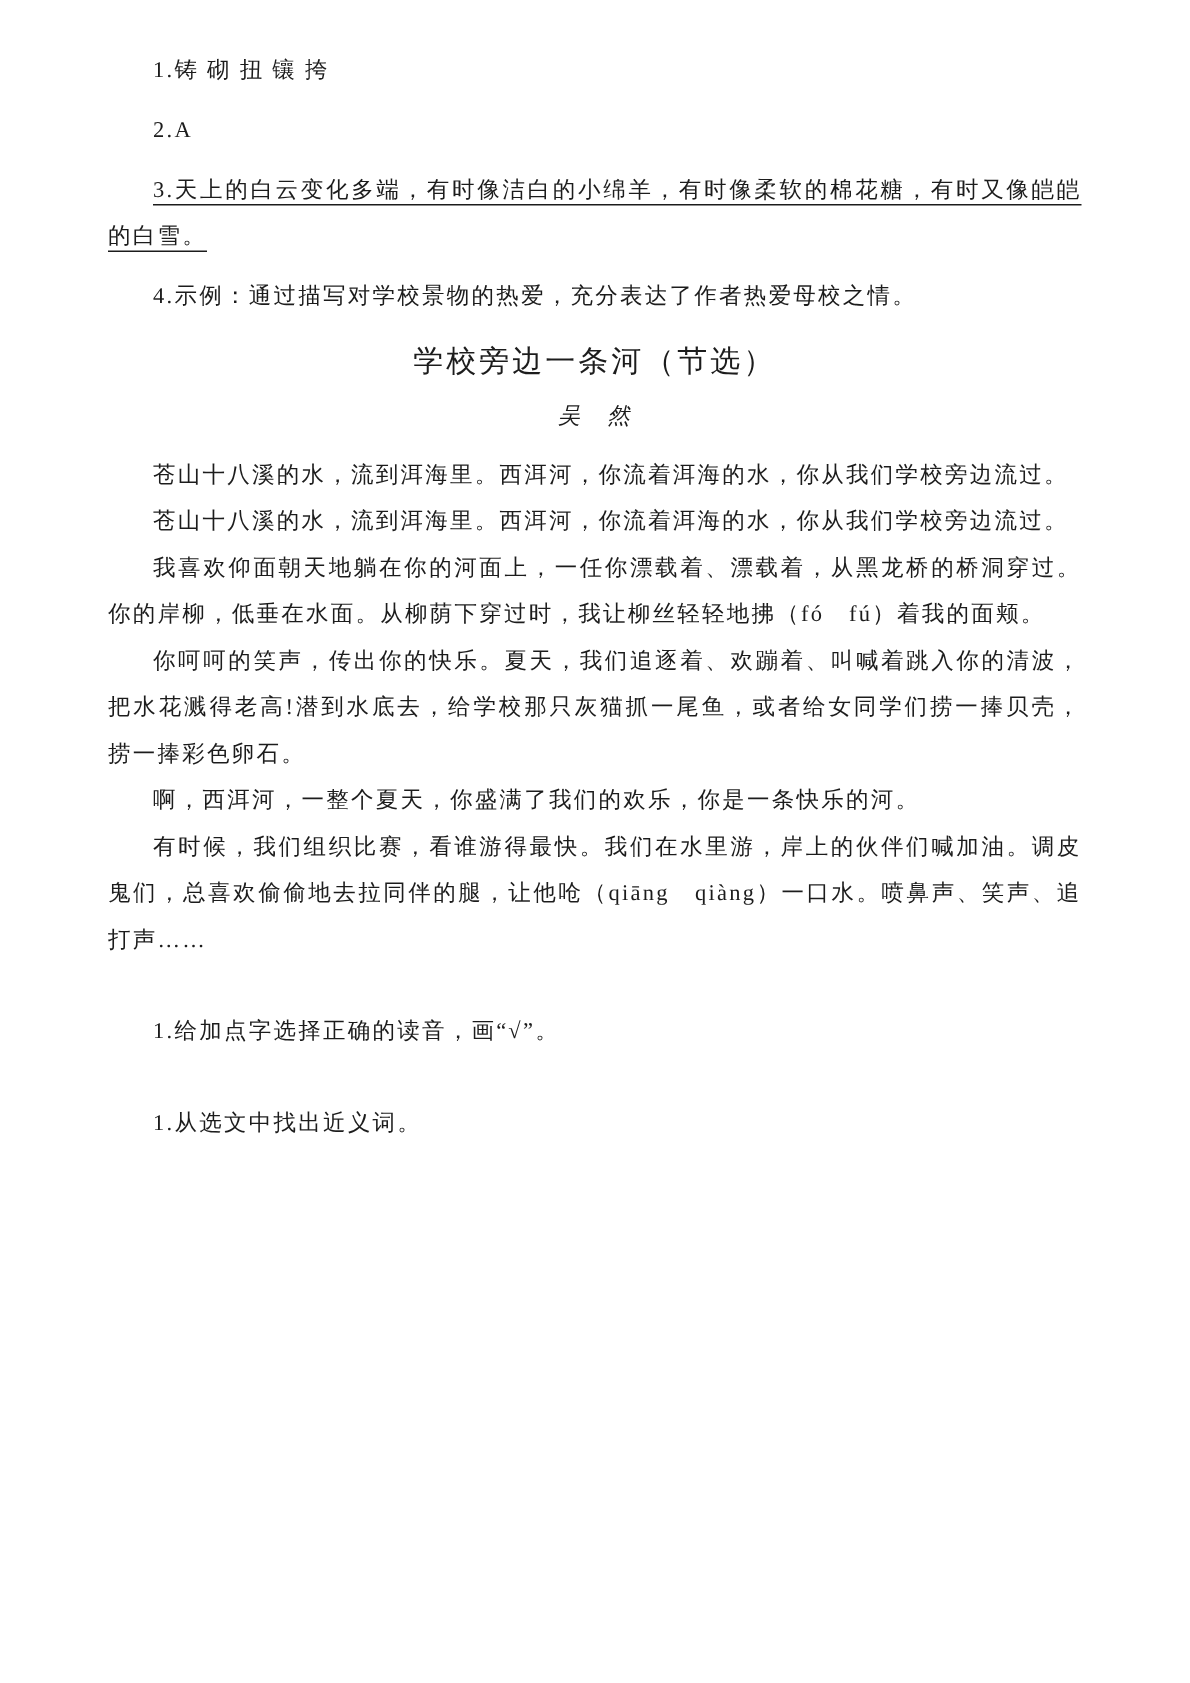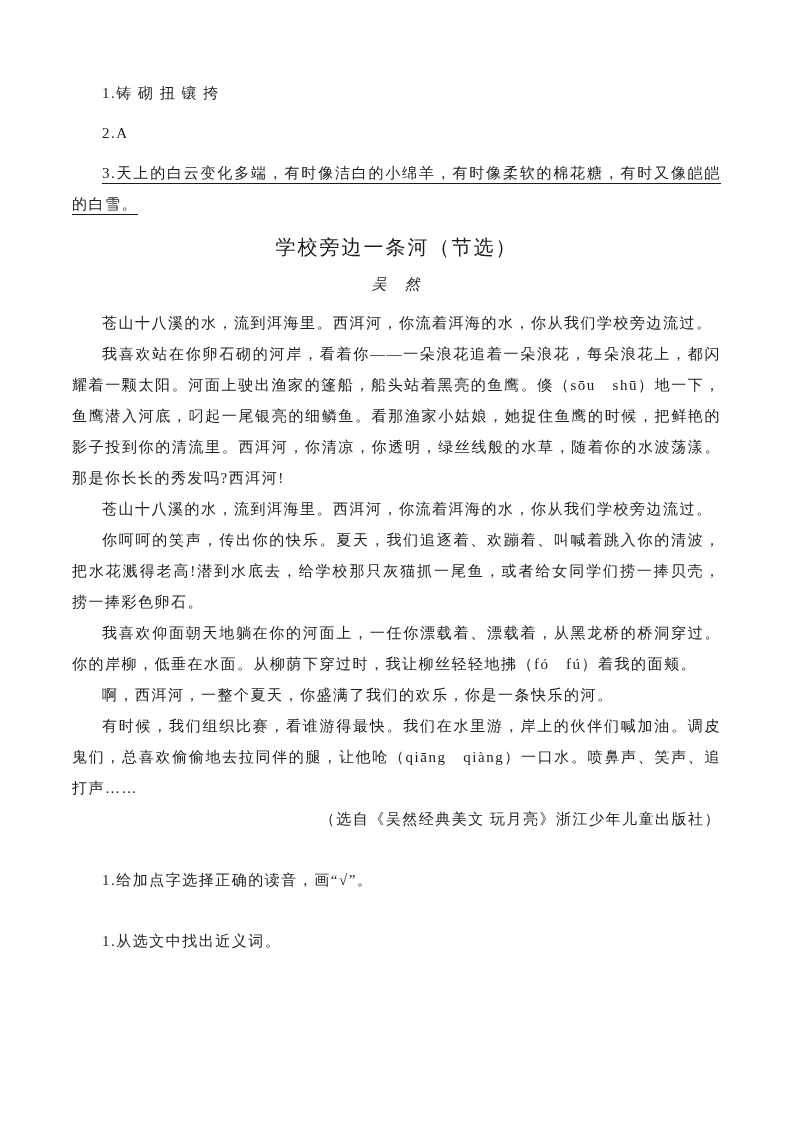--- a/index.html
+++ b/index.html
@@ -11,21 +11,21 @@
     width: 793px;
     height: 1122px;
     overflow: hidden;
     color: #1c1c1c;
     font-family: "Liberation Serif", "DejaVu Serif", serif;
     font-size: 15px;
     line-height: 31px;
     letter-spacing: 1.5px;
   }
   .page {
-    padding: 78px 72px 0 72px;
+    padding: 32px 72px 0 72px;
     box-sizing: border-box;
     width: 793px;
     height: 1122px;
   }
   p {
     margin: 0;
     text-indent: 2em;
     text-align: justify;
   }
   .answer {
@@ -60,36 +60,35 @@
 </style>
 </head>
 <body>
 
 <div class="page">
 
   <div class="answers">
     <p class="answer">1.铸 砌 扭 镶 挎</p>
     <p class="answer">2.A</p>
     <p class="answer"><span class="underlined">3.天上的白云变化多端，有时像洁白的小绵羊，有时像柔软的棉花糖，有时又像皑皑的白雪。</span></p>
+    <p class="answer">4.示例：通过描写对学校景物的热爱，充分表达了作者热爱母校之情。</p>
   </div>
 
   <h1 class="title">学校旁边一条河（节选）</h1>
 
   <div class="author">吴　然</div>
 
   <div class="passage">
     <p>苍山十八溪的水，流到洱海里。西洱河，你流着洱海的水，你从我们学校旁边流过。</p>
-    <p>我喜欢站在你卵石砌的河岸，看着你——一朵浪花追着一朵浪花，每朵浪花上，都闪耀着一颗太阳。河面上驶出渔家的篷船，船头站着黑亮的鱼鹰。倏（sōu　shū）地一下，鱼鹰潜入河底，叼起一尾银亮的细鳞鱼。看那渔家小姑娘，她捉住鱼鹰的时候，把鲜艳的影子投到你的清流里。西洱河，你清凉，你透明，绿丝线般的水草，随着你的水波荡漾。那是你长长的秀发吗?西洱河!</p>
     <p>苍山十八溪的水，流到洱海里。西洱河，你流着洱海的水，你从我们学校旁边流过。</p>
+    <p>我喜欢仰面朝天地躺在你的河面上，一任你漂载着、漂载着，从黑龙桥的桥洞穿过。你的岸柳，低垂在水面。从柳荫下穿过时，我让柳丝轻轻地拂（fó　fú）着我的面颊。</p>
     <p>你呵呵的笑声，传出你的快乐。夏天，我们追逐着、欢蹦着、叫喊着跳入你的清波，把水花溅得老高!潜到水底去，给学校那只灰猫抓一尾鱼，或者给女同学们捞一捧贝壳，捞一捧彩色卵石。</p>
-    <p>我喜欢仰面朝天地躺在你的河面上，一任你漂载着、漂载着，从黑龙桥的桥洞穿过。你的岸柳，低垂在水面。从柳荫下穿过时，我让柳丝轻轻地拂（fó　fú）着我的面颊。</p>
     <p>啊，西洱河，一整个夏天，你盛满了我们的欢乐，你是一条快乐的河。</p>
     <p>有时候，我们组织比赛，看谁游得最快。我们在水里游，岸上的伙伴们喊加油。调皮鬼们，总喜欢偷偷地去拉同伴的腿，让他呛（qiāng　qiàng）一口水。喷鼻声、笑声、追打声……</p>
   </div>
 
-  <p class="source">（选自《吴然经典美文 玩月亮》浙江少年儿童出版社）</p>
 
   <div class="questions">
     <p class="question">1.给加点字选择正确的读音，画“√”。</p>
     <p class="question">1.从选文中找出近义词。</p>
   </div>
 
 </div>
 
 </body></html>

